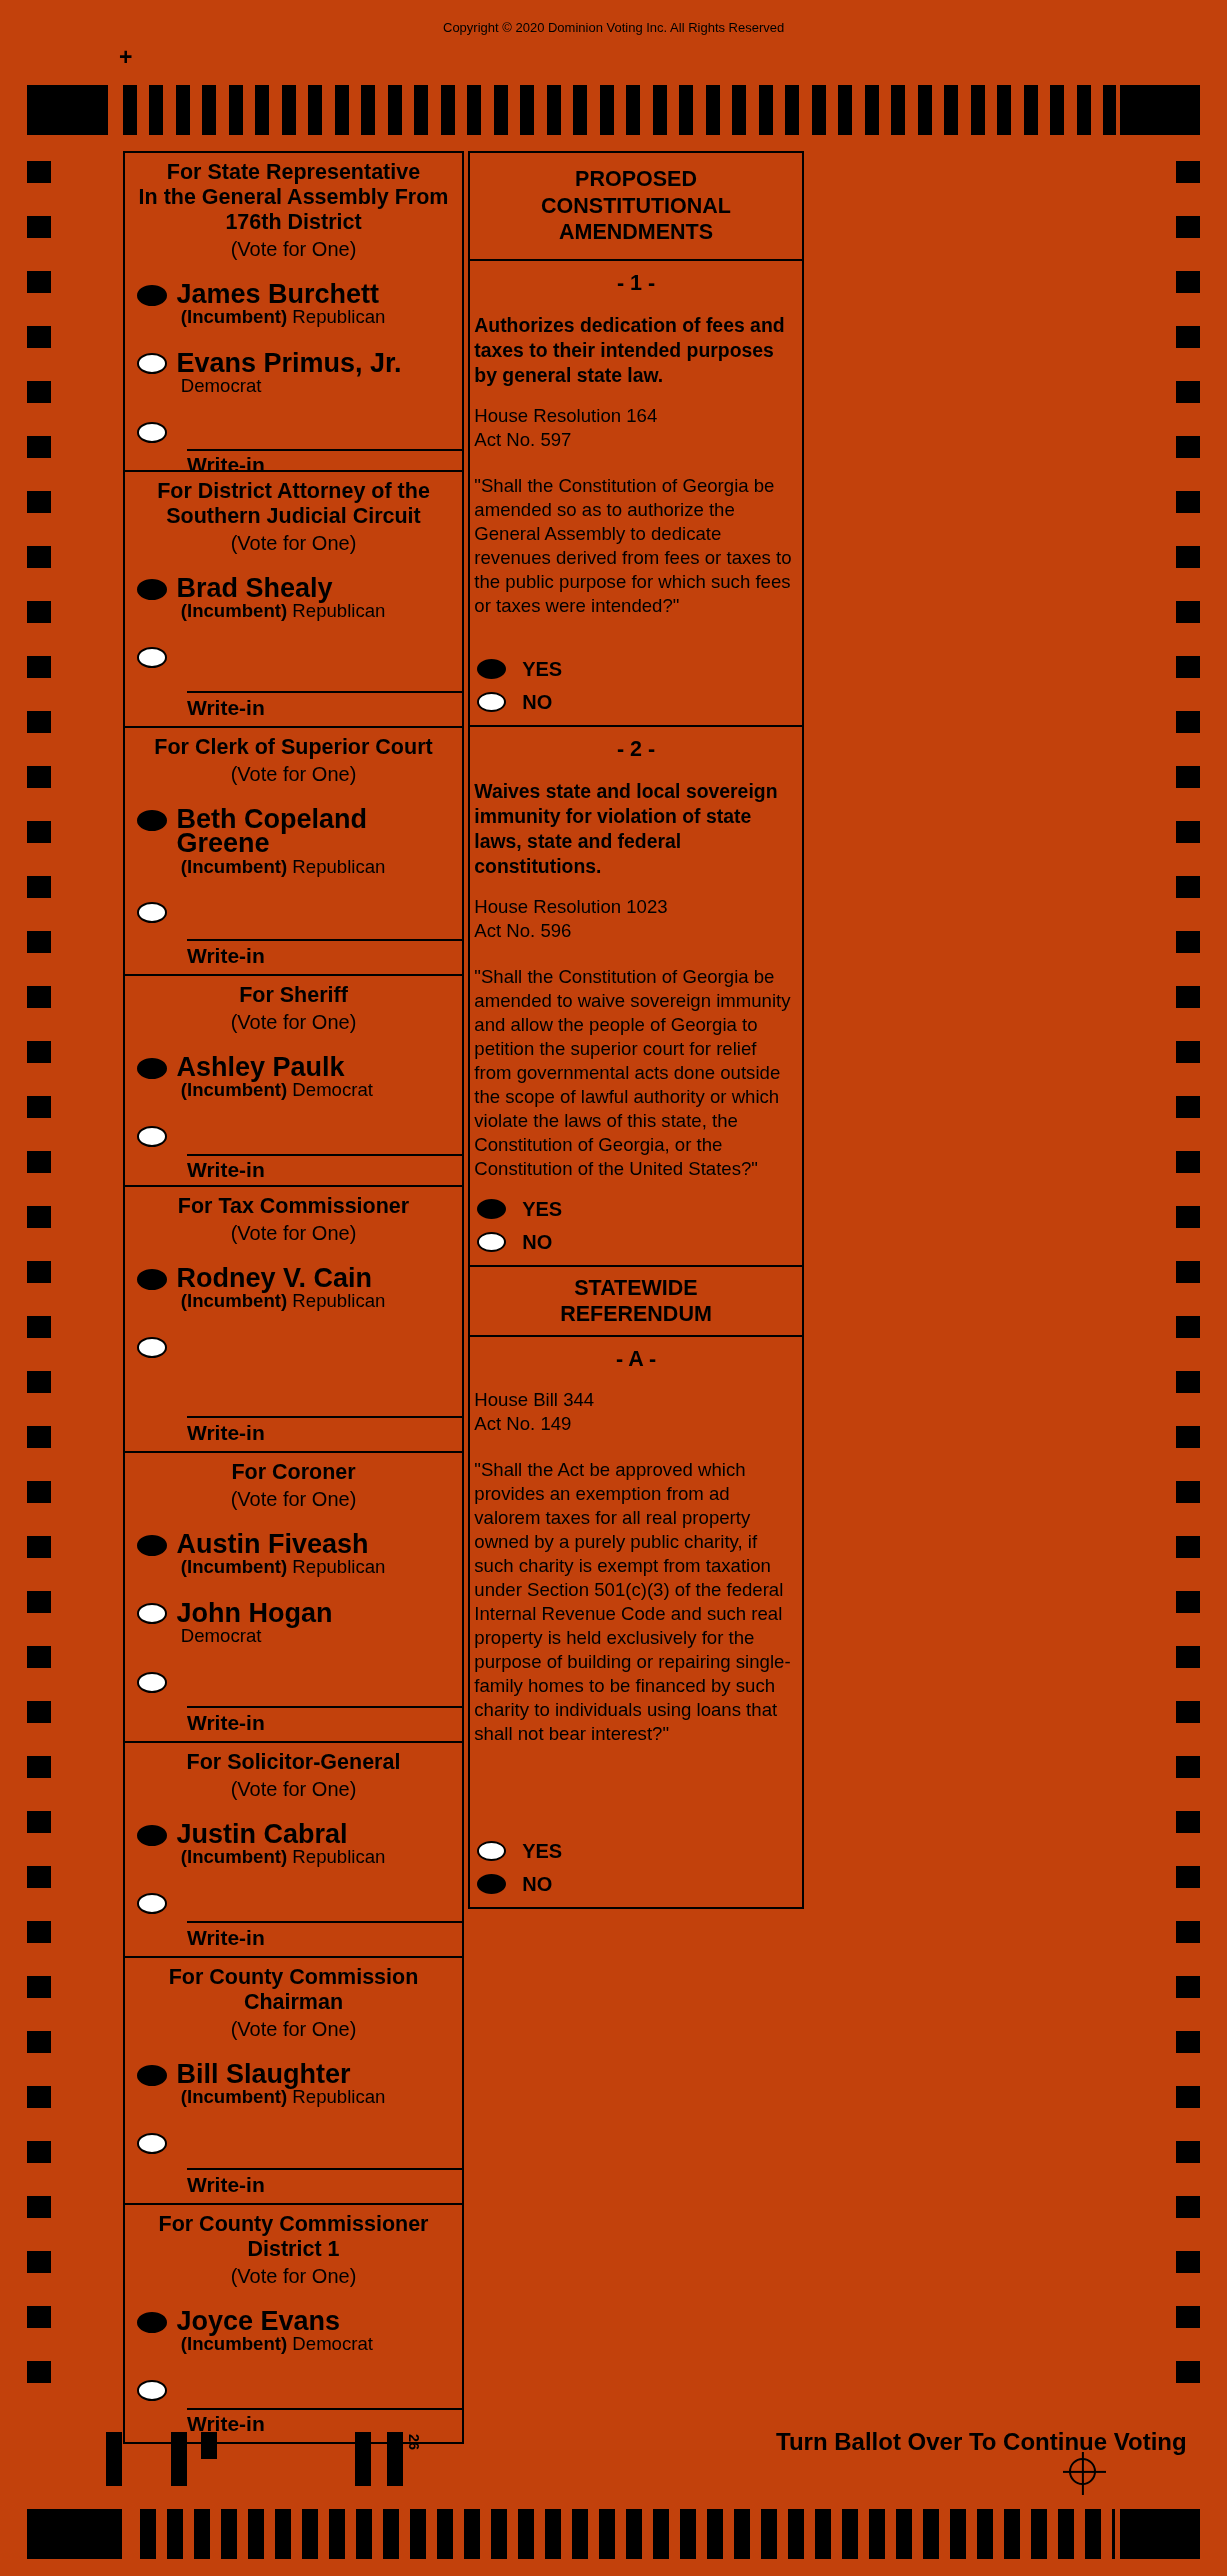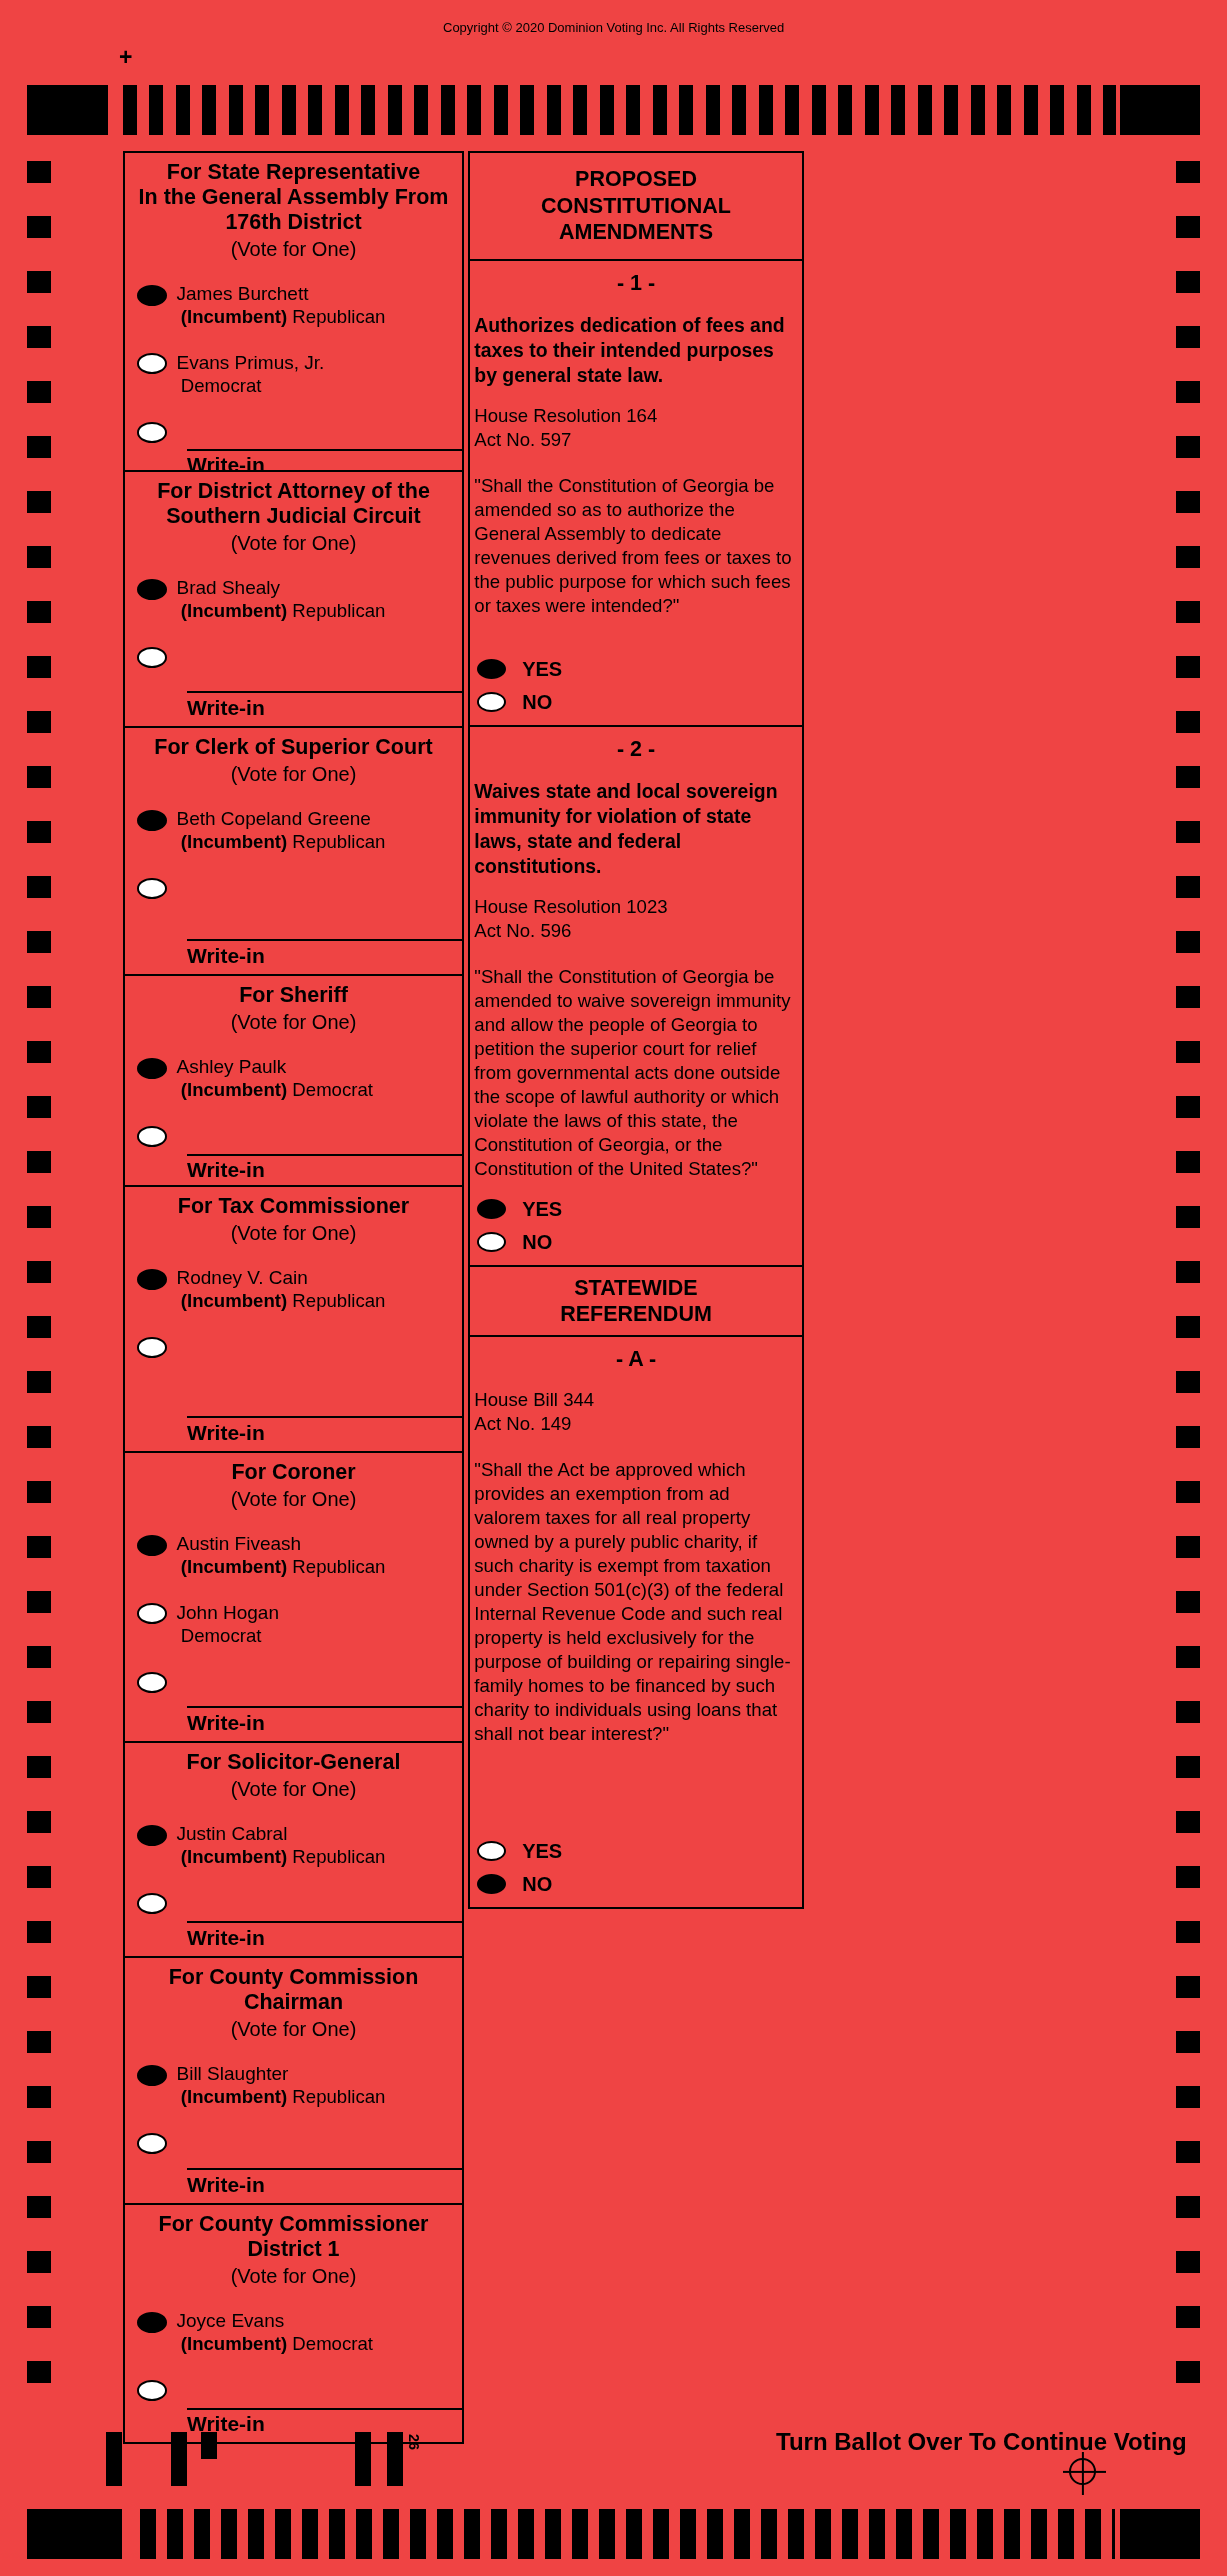--- a/index.html
+++ b/index.html
@@ -1,17 +1,17 @@
 <!DOCTYPE html>
 <html style="font-size:11.5px"><head>
 <meta charset="utf-8">
 <style>
   html,body { margin:0; padding:0; background:#e8e8e8; }
   .page {
-    position:relative; width:1228px; height:2576px; background:#ef4444;
+    position:relative; width:1228px; height:2576px; background:#c2410c;
     font-family:"Liberation Sans", sans-serif; color:#000; overflow:hidden;
   }
   
   .blk { position:absolute; background:#000; }
   #blk-tl { left:26.5px;  top:85px;  width:81px; height:50px; }
   #blk-tr { left:1120px;top:85px;  width:80px; height:50px; }
   #blk-bl { left:26.5px;  top:2509px; width:95px; height:50px; }
   #blk-br { left:1120px;top:2509px; width:80px; height:50px; }
   #bars-top    { position:absolute; left:123px; top:85px;  width:993px; height:50px;
     background:repeating-linear-gradient(90deg,#000 0 13.6px,transparent 13.6px 26.5px); }
@@ -45,21 +45,21 @@
   .h302{height:266px;} .h405{height:290px;} .h300{height:215px;} .h345{height:247px;} .h330{height:237px;}
   .contest-title { font-weight:bold; font-size:21.5px; line-height:25px;
     text-align:center; white-space:pre-line; }
   .contest-instruction { font-size:20px; line-height:24px; text-align:center; margin-top:1.4px; }
   .candidate { display:flex; align-items:flex-start; margin:21.5px 0 0 11.5px; min-height:47px; }
   .candidate.blank { min-height:30px; }
   .bubble { width:30px; height:21px; border:2.2px solid #000; border-radius:50%;
     box-sizing:border-box; flex:none; margin-top:2.9px; background:#fff; }
   .bubble.filled { background:#000; }
   .candidate .info { margin-left:10px; display:block; }
-  .cand-name { display:block; font-weight:normal; font-size:19px; line-height:24.4px; }
+  .cand-name { display:block; font-weight:bold; font-size:27px; line-height:24.4px; }
   .cand-party { display:block; font-size:18.6px; line-height:21.5px; margin-left:4.3px; }
   .cand-party .qual { font-weight:bold; }
   .write-in { margin-top:auto; margin-left:62px; border-top:2.2px solid #000;
     font-weight:bold; font-size:21px; padding:2.2px 0 6.5px; }
 
   
   .measure-column { position:absolute; left:468px; top:151px; width:336px;
     border:2.2px solid #000; box-sizing:border-box; }
   .section { box-sizing:border-box; border-bottom:2.9px solid #000;
     display:flex; flex-direction:column; }

